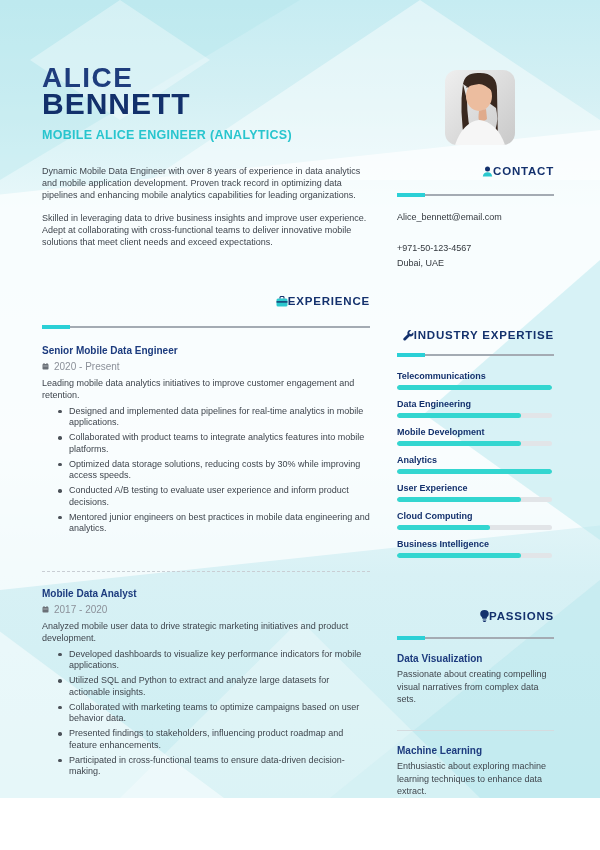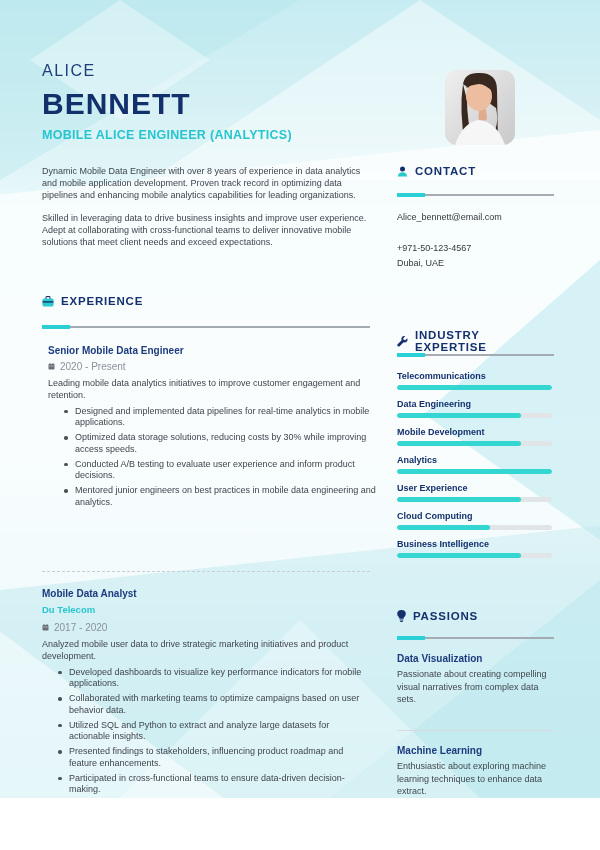--- a/index.html
+++ b/index.html
@@ -25,41 +25,41 @@
       clip-path:polygon(50% 0,100% 50%,50% 100%,0 50%);}
   .t8{left:120px;top:620px;width:360px;height:178px;background:#ffffff;opacity:.30;
       clip-path:polygon(50% 0,100% 100%,0 100%);}
 
   
   .left-col{position:absolute;left:42px;top:0;width:328px;height:850px;}
   .right-col{position:absolute;left:397px;top:0;width:157px;height:850px;}
   .left-col>div,.right-col>div{position:absolute;left:0;width:100%;}
 
   
-  .first-name{top:62px;font-size:16px;font-weight:400;color:#1e3d7d;letter-spacing:1.5px;}
+  .first-name{top:62px;font-size:28px;font-weight:700;color:#1e3d7d;letter-spacing:1.5px;}
   .last-name{top:87px;font-size:30px;font-weight:800;color:#12306b;letter-spacing:1px;}
   .job-headline{top:128px;font-size:12.5px;font-weight:700;color:#28c5ce;letter-spacing:.3px;}
 
   
   .summary{top:166px;font-size:9px;line-height:11.8px;color:#3f454d;}
   .summary p{margin:0 0 12px 0;}
 
   
-  .sec-head{display:flex;align-items:center;gap:7px;}
+  .sec-head{display:flex;align-items:center;justify-content:flex-end;}
   .sec-head .label{font-size:11.5px;font-weight:800;color:#14316d;letter-spacing:.8px;}
   .sec-head svg{display:block;}
   .sec-line{height:2px;background:#a4abb3;position:relative;}
   .sec-line i{position:absolute;left:0;top:-1px;width:28px;height:4px;background:#2bd0d6;display:block;}
 
   .exp-head{top:295px;}
   .exp-line{top:326px;}
 
   
   .job{color:#3f454d;}
-  .job1{top:345px;margin-left:6px;}
+  .job1{top:345px;}
   .job2{top:588px;}
   .job-title{font-size:10px;font-weight:700;color:#1c3b7e;margin:0 0 5px 0;}
   .job-company{font-size:9.5px;font-weight:700;color:#27c6cf;margin:0 0 7px 0;}
   .job-period{display:flex;align-items:center;gap:5px;font-size:10px;color:#8b9099;margin:0 0 6px 0;}
   .job-desc{font-size:9px;line-height:11.8px;margin:0 0 4px 0;}
   .job ul{margin:0;padding:0 0 0 16px;list-style:none;}
   .job li{position:relative;font-size:9px;line-height:11.5px;margin-bottom:3.5px;padding-left:11px;}
   .job li::before{content:"";position:absolute;left:0;top:4px;width:3.5px;height:3.5px;border-radius:50%;background:#4b5158;}
   .divider-dashed{top:571px;border-top:1.5px dashed #c9ced4;height:0;}
 
@@ -141,47 +141,47 @@
               <rect x="1.5" y="0" width="1" height="2" fill="#6a7077"></rect>
               <rect x="4.5" y="0" width="1" height="2" fill="#6a7077"></rect>
               <rect x="1.3" y="2.6" width="4.4" height="0.8" fill="#b9bec4"></rect>
             </svg>
         </span>
         <span>2020 - Present</span>
       </div>
       <p class="job-desc">Leading mobile data analytics initiatives to improve customer engagement and retention.</p>
       <ul>
         <li>Designed and implemented data pipelines for real-time analytics in mobile applications.</li>
+        <li>Collaborated with product teams to integrate analytics features into mobile platforms.</li>
         <li>Optimized data storage solutions, reducing costs by 30% while improving access speeds.</li>
         <li>Conducted A/B testing to evaluate user experience and inform product decisions.</li>
         <li>Mentored junior engineers on best practices in mobile data engineering and analytics.</li>
       </ul>
     </div>
 
     <div class="divider-dashed"></div>
 
     <div class="job job2">
       <p class="job-title">Mobile Data Analyst</p>
-      <p class="job-company">Du Telecom</p>
       <div class="job-period">
         <span>
           <svg width="7" height="7" viewBox="0 0 7 7">
               <rect x="0.5" y="1" width="6" height="5.5" rx="0.8" fill="#6a7077"></rect>
               <rect x="1.5" y="0" width="1" height="2" fill="#6a7077"></rect>
               <rect x="4.5" y="0" width="1" height="2" fill="#6a7077"></rect>
               <rect x="1.3" y="2.6" width="4.4" height="0.8" fill="#b9bec4"></rect>
             </svg>
         </span>
         <span>2017 - 2020</span>
       </div>
       <p class="job-desc">Analyzed mobile user data to drive strategic marketing initiatives and product development.</p>
       <ul>
         <li>Developed dashboards to visualize key performance indicators for mobile applications.</li>
+        <li>Utilized SQL and Python to extract and analyze large datasets for actionable insights.</li>
         <li>Collaborated with marketing teams to optimize campaigns based on user behavior data.</li>
-        <li>Utilized SQL and Python to extract and analyze large datasets for actionable insights.</li>
         <li>Presented findings to stakeholders, influencing product roadmap and feature enhancements.</li>
         <li>Participated in cross-functional teams to ensure data-driven decision-making.</li>
       </ul>
     </div>
   </div>
 
   <div class="photo">
     <svg width="70" height="75" viewBox="0 0 70 75">
       <defs>
         <linearGradient id="pbg" x1="0" y1="0" x2="1" y2="1">

